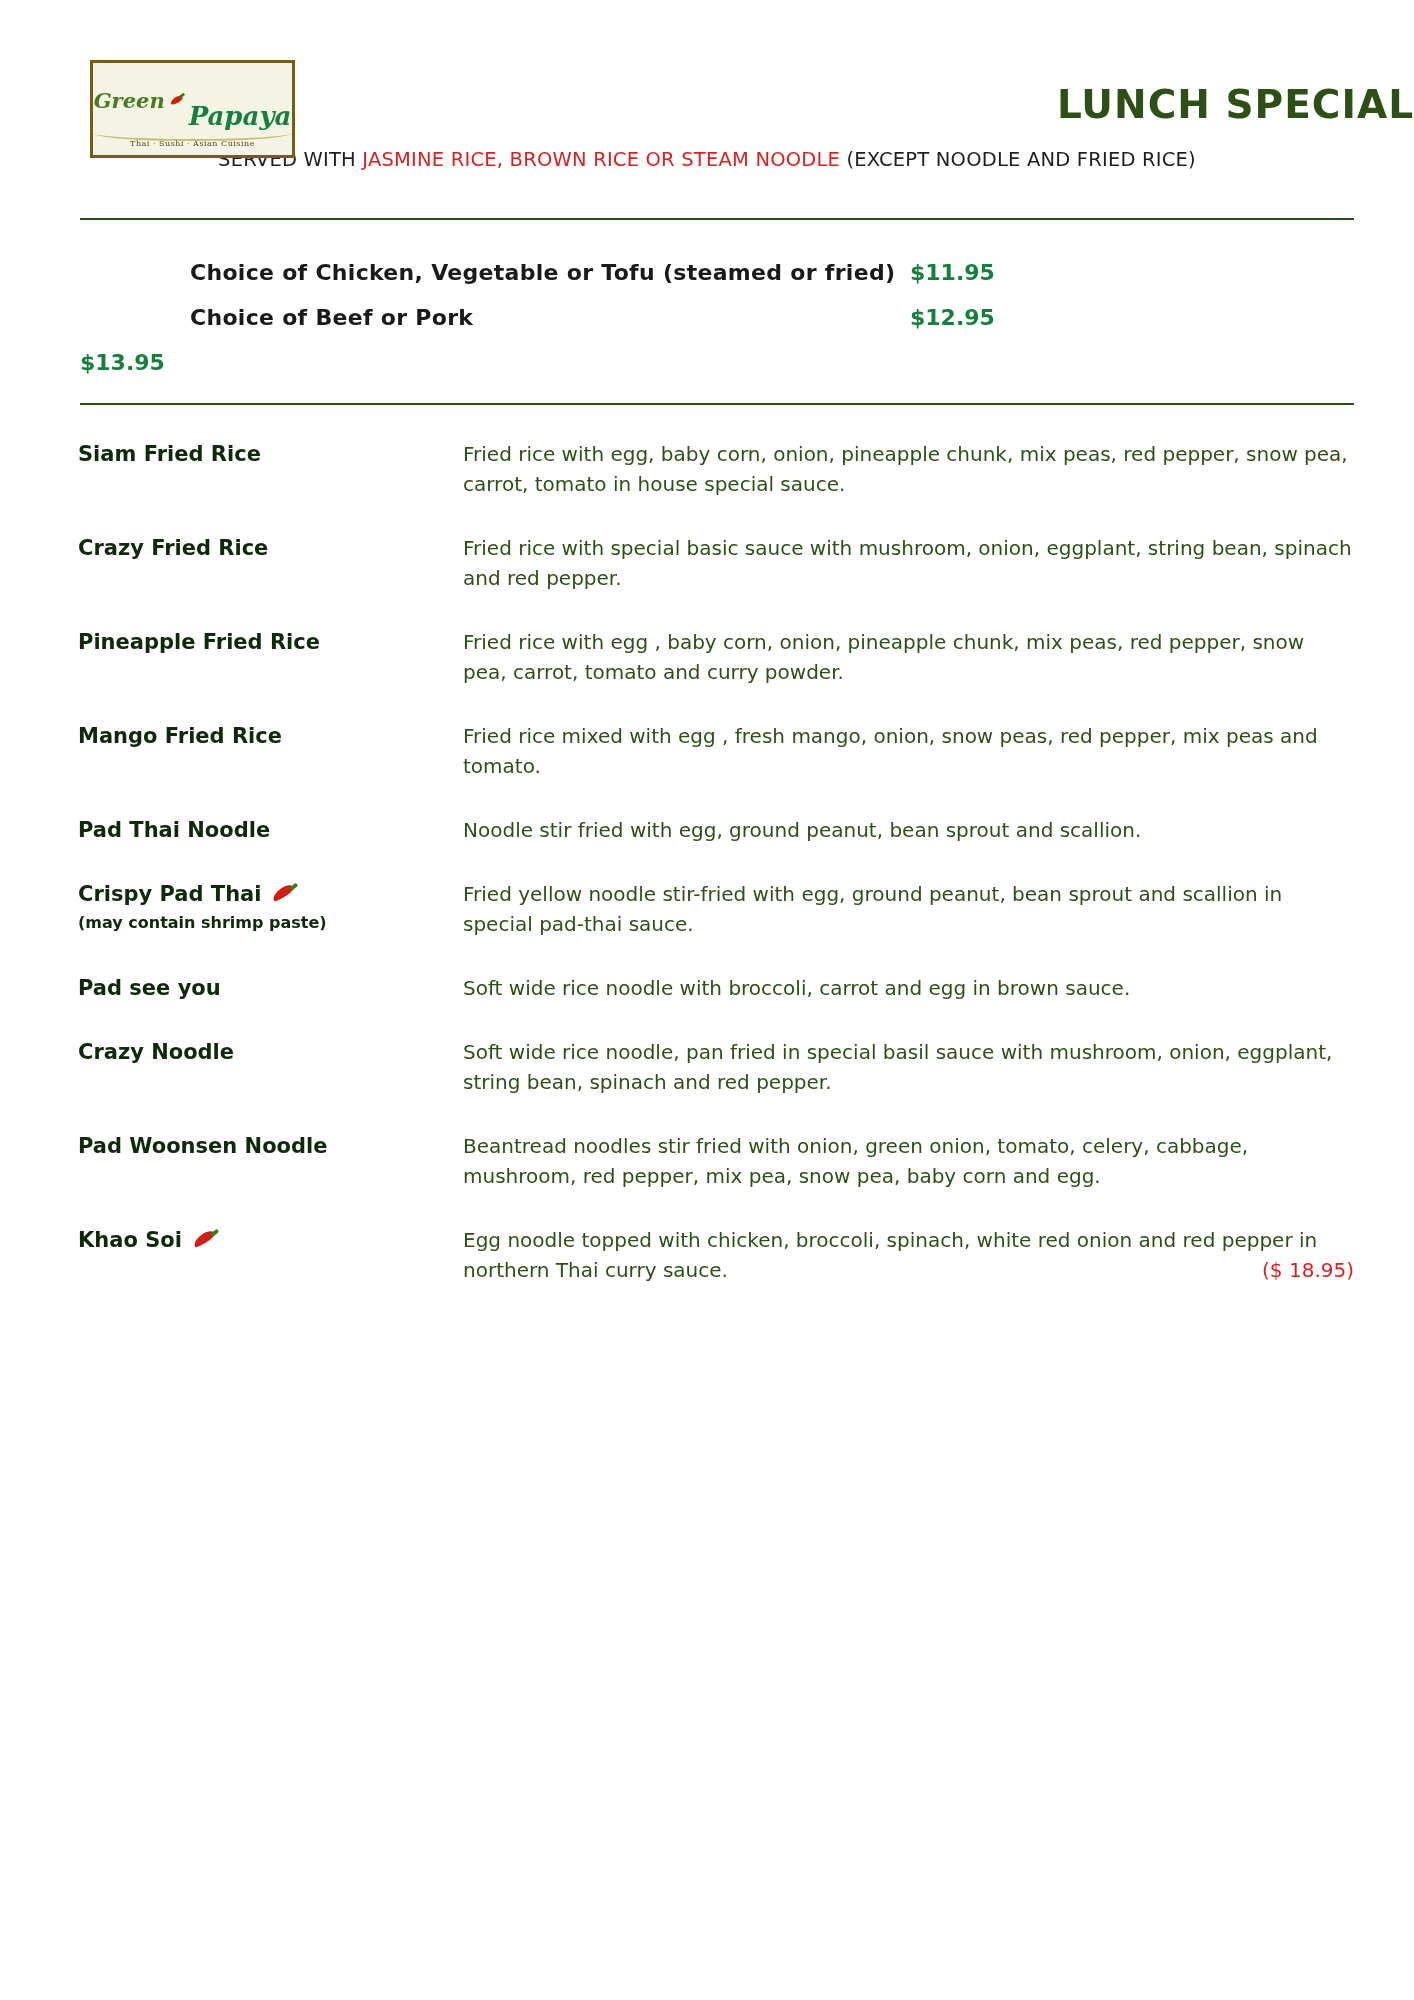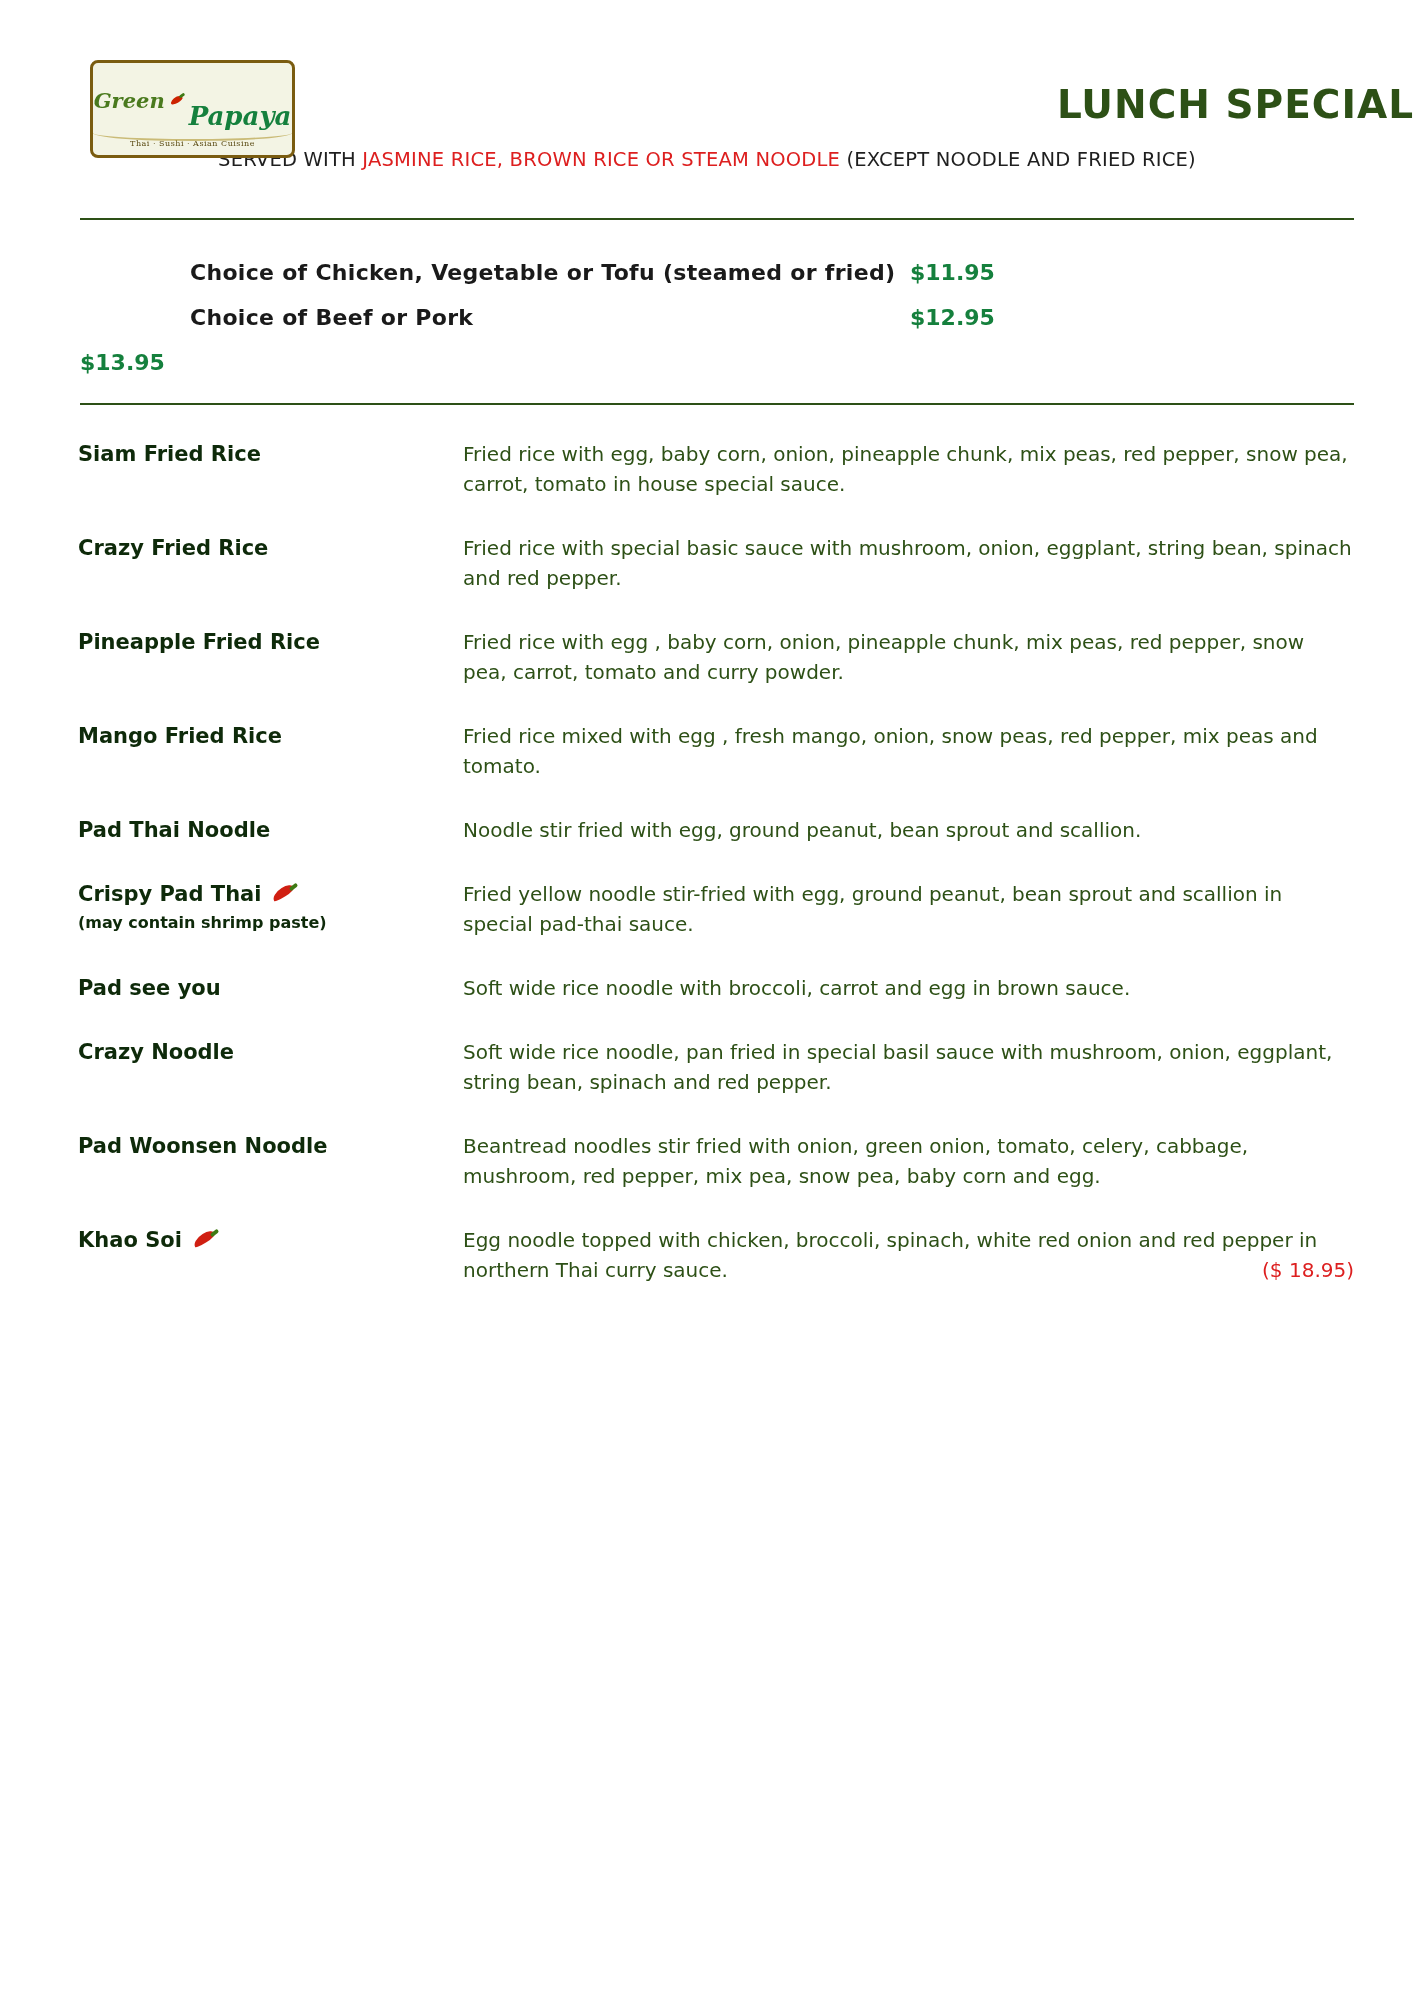--- a/index.html
+++ b/index.html
@@ -30,21 +30,21 @@
     height: 200px;
   }
 
   .logo {
     position: absolute;
     left: 90px;
     top: 60px;
     width: 205px;
     height: 98px;
     border: 3px solid #7a5c10;
-    border-radius: 8px;
+    border-radius: 0;
     background: #f3f4e4;
     box-sizing: border-box;
     display: flex;
     flex-direction: column;
     align-items: center;
     justify-content: center;
     overflow: hidden;
   }
   .logo-top {
     display: flex;

